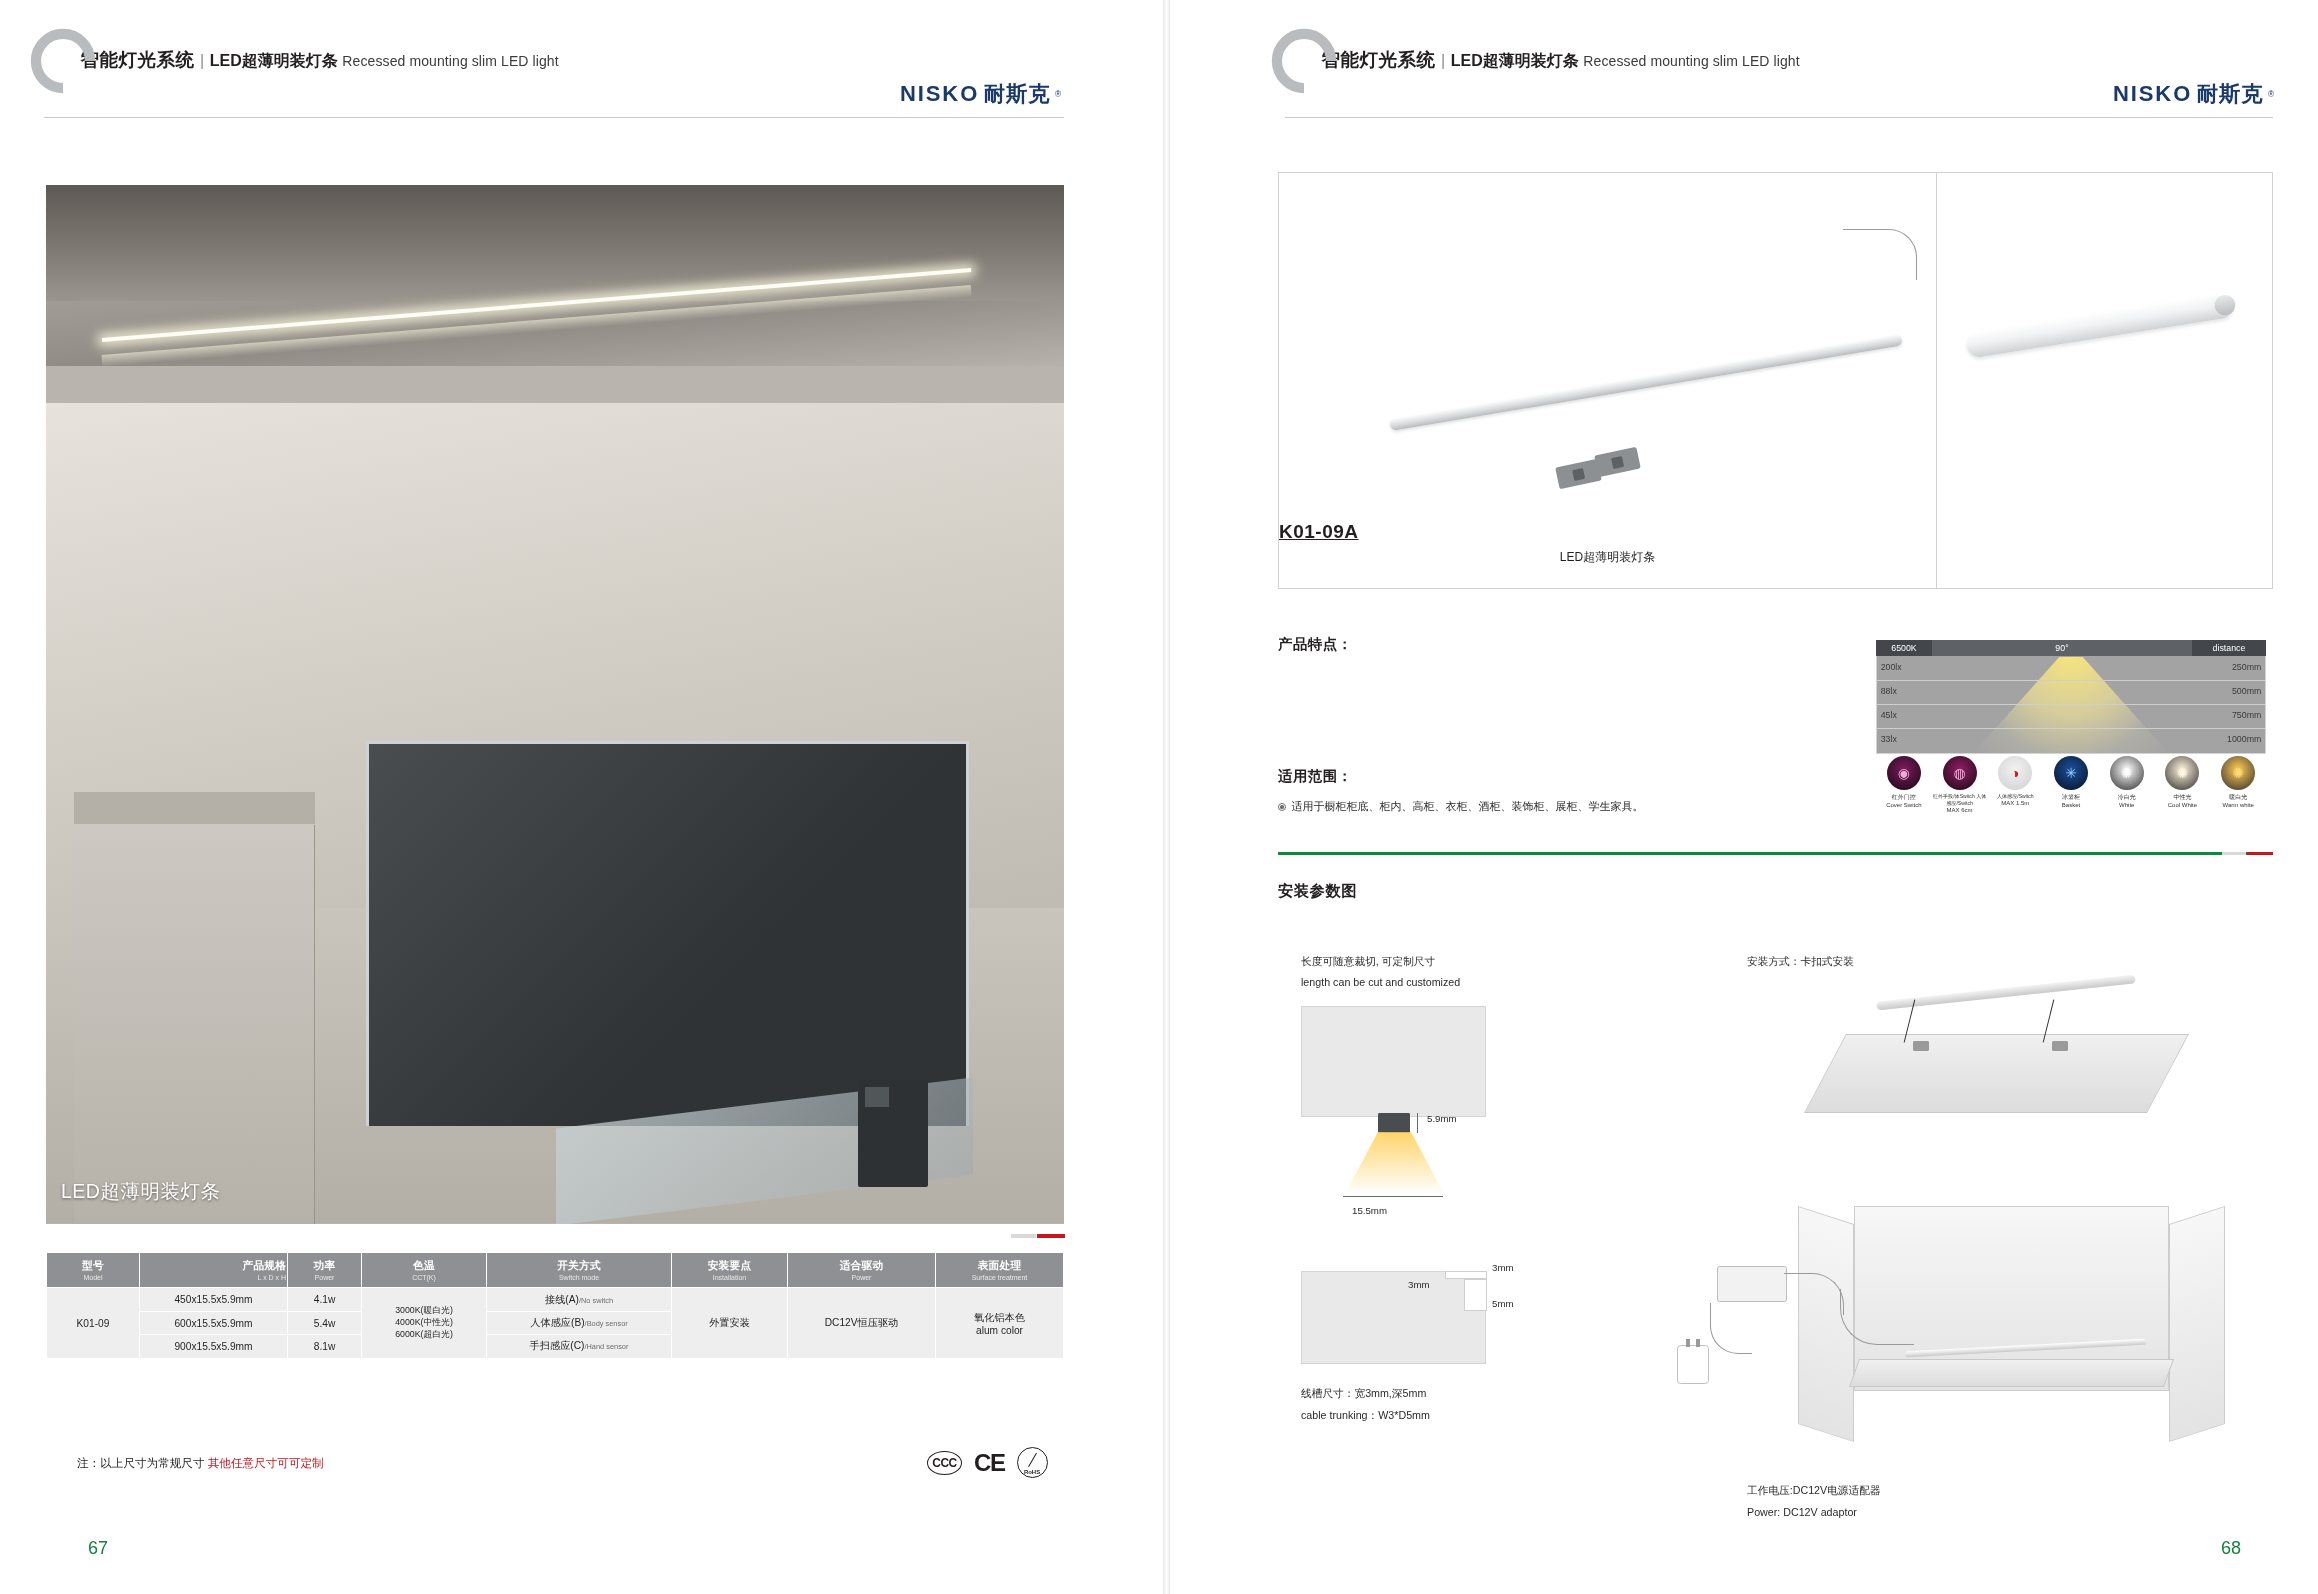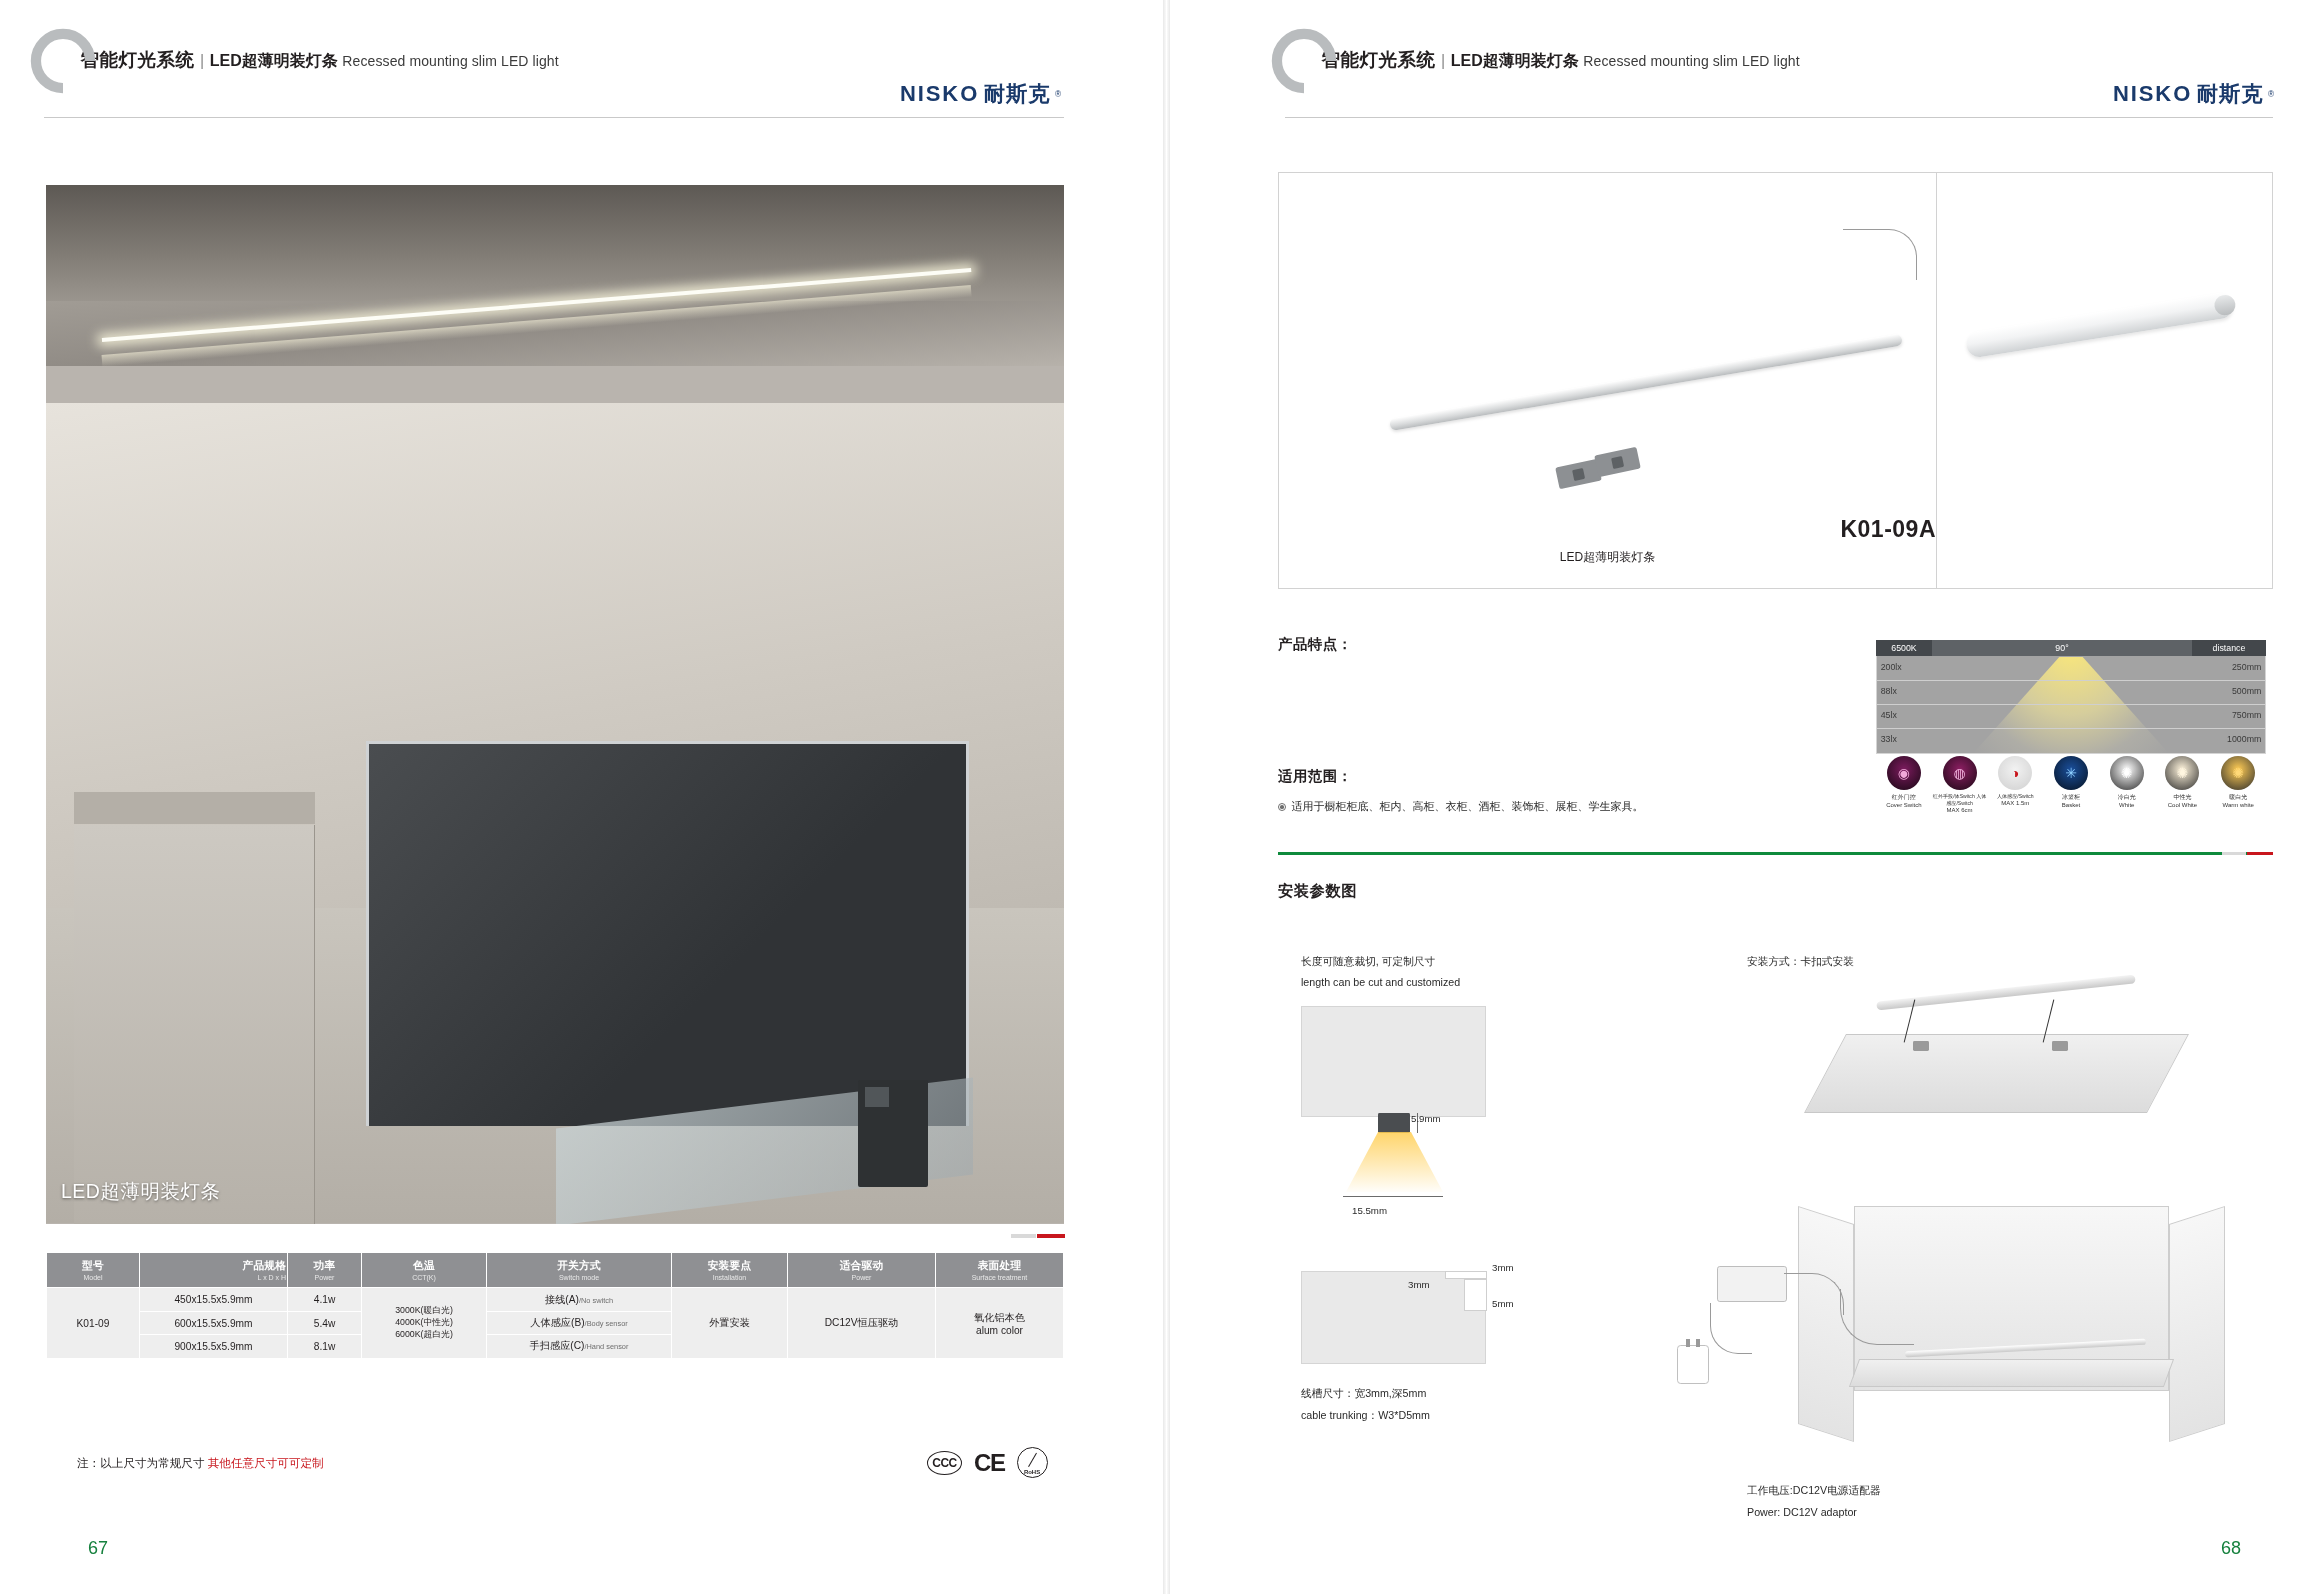--- a/index.html
+++ b/index.html
@@ -104,21 +104,21 @@
      background:linear-gradient(180deg,#ffffff,#d8dadb 60%,#b9bcbe);
      border-radius:6px; transform:rotate(-9.5deg); transform-origin:left center;
      box-shadow:0 1.9px 3.2px rgba(0,0,0,.12); }
   .bar-cable { position:absolute; right:19.5px; top:56px; width:74px; height:51px;
      border-top:1.4px solid #9a9a9a; border-right:1.4px solid #9a9a9a; border-top-right-radius:28px; }
   .clips { position:absolute; left:278px; top:278px; width:88px; height:42px; }
   .clip { position:absolute; width:43px; height:22px; background:#8d9093; border-radius:2.3px; }
   .clip:after{ content:""; position:absolute; left:16px; top:5.6px; width:11px; height:11px; background:#5d6164; border-radius:1.4px;}
   .clip.a { left:0; top:12px; transform:rotate(-12deg); }
   .clip.b { left:39px; top:0; transform:rotate(-12deg); }
-  .pname { position:absolute; left:0; right:0; bottom:45px; text-align:right; font-size:23px; font-weight:bold; letter-spacing:0.5px; }
+  .pname { position:absolute; left:0; right:0; bottom:45px; text-align:left; font-size:19px; font-weight:bold; letter-spacing:0.5px;text-decoration:underline; }
   .pdesc { position:absolute; left:0; right:0; bottom:22px; text-align:center; font-size:12px; }
   .bar-short { position:absolute; left:28px; top:139px; width:269px; height:26px; border-radius:13px;
      background:linear-gradient(180deg,#ffffff 0%,#f2f3f4 45%,#cfd2d4 100%);
      transform:rotate(-9deg); box-shadow:0 2.3px 3.7px rgba(0,0,0,.1); }
   .bar-short .endcap { position:absolute; right:-2.8px; top:2.8px; width:20.4px; height:20.4px; border-radius:50%;
      background:linear-gradient(180deg,#e8eaeb,#b9bcbe); }
 
   
   .ftitle { font-size:14.4px; font-weight:bold; letter-spacing:0.5px; }
   .flist { margin:0; padding:0; list-style:none; }
@@ -438,21 +438,21 @@
 
     <div class="lbl" style="left:134px; top:955px;">长度可随意裁切, 可定制尺寸</div>
     <div class="lbl" style="left:134px; top:976px;">length can be cut and customized</div>
 
     <div class="diagbox" style="left:134px; top:1006px; width:185px; height:111px;"></div>
     <div style="position:absolute; left:211px; top:1113px; width:32px; height:19.5px; background:#4a4d50; border-radius:1.4px;"></div>
     <div style="position:absolute; left:179px; top:1132px; width:97px; height:60px;
                 background:linear-gradient(180deg, rgba(255,205,80,.85), rgba(255,225,150,.05));
                 clip-path: polygon(33% 0%, 67% 0%, 100% 100%, 0% 100%);"></div>
     <div class="dim-line" style="left:250px; top:1113px; width:0.9px; height:19.5px;"></div>
-    <div class="lbl small" style="left:244px; top:1113px;">5.9mm</div>
+    <div class="lbl small" style="left:260px; top:1113px;">5.9mm</div>
     <div class="dim-line" style="left:176px; top:1196px; width:100px; height:0.9px;"></div>
     <div class="lbl small" style="left:185px; top:1205px;">15.5mm</div>
 
     <div class="diagbox" style="left:134px; top:1271px; width:185px; height:93px;"></div>
     <div style="position:absolute; left:278px; top:1271px; width:42px; height:8.3px; background:#ffffff; border:0.5px solid #cfcfcf;"></div>
     <div style="position:absolute; left:297px; top:1279px; width:23px; height:32px; background:#ffffff; border:0.5px solid #cfcfcf;"></div>
     <div class="lbl small" style="left:325px; top:1262px;">3mm</div>
     <div class="lbl small" style="left:241px; top:1279px;">3mm</div>
     <div class="lbl small" style="left:325px; top:1298px;">5mm</div>
 

